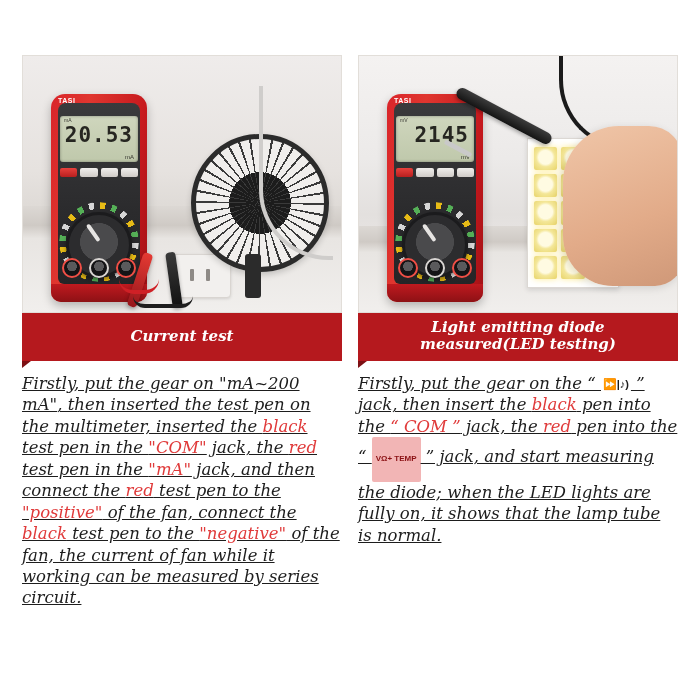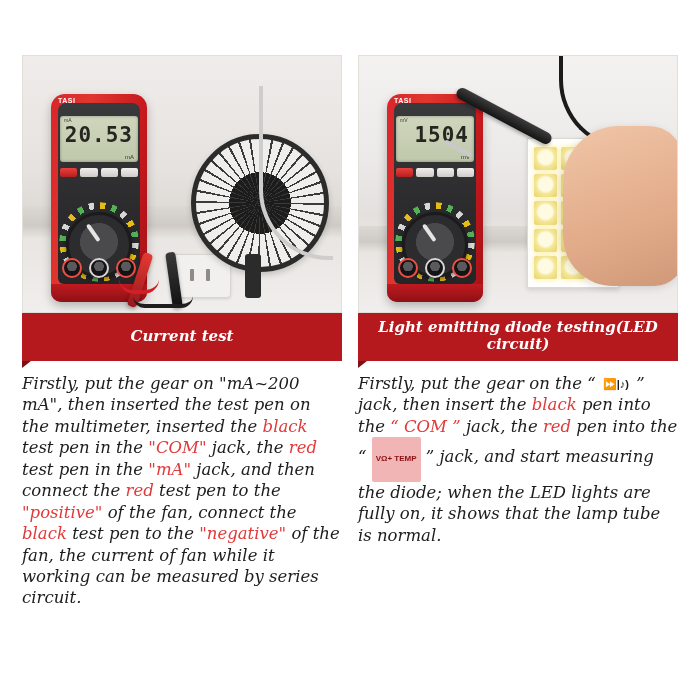--- a/index.html
+++ b/index.html
@@ -333,20 +333,21 @@
 
   
   .copy {
     margin-top: 12px;
     font-family: "DejaVu Serif", serif;
     font-style: italic;
     font-size: 16.5px;
     line-height: 1.30;
     color: #1d1d1d;
     text-align: left;
+    text-decoration: underline;
   }
   .copy .hl { color: #e03a3a; }
 
   .jackchip {
     display: inline-block;
     background: #f2b5b5;
     color: #8a1013;
     font-family: "Liberation Sans", sans-serif;
     font-style: normal;
     font-size: 8px;
@@ -421,21 +422,21 @@
 
     <div class="photo p2">
       <div class="table-edge" style="top:170px; height:88px;"></div>
       <div class="cord"></div>
 
       <div class="meter">
         <div class="face"></div>
         <div class="brand">TASI</div>
         <div class="lcd">
           <div class="smalltop">mV</div>
-          <div class="digits">1504</div>
+          <div class="digits">2145</div>
           <div class="unit">mV</div>
         </div>
         <div class="btnrow">
           <i class="red"></i>
           <i></i>
           <i></i>
           <i></i>
         </div>
         <div class="ring"></div>
         <div class="dial"></div>
@@ -464,21 +465,21 @@
           <span></span>
           <span></span>
       </div>
 
       <div class="hand"></div>
       <div class="pen"></div>
       <div class="pen-tip"></div>
     </div>
 
     <div class="banner">
-      <div class="txt">Light emitting diode testing(LED circuit)</div>
+      <div class="txt">Light emitting diode measured(LED testing)</div>
     </div>
 
     <div class="copy">
       <span>Firstly, put the gear on the “ </span><span class="jackchip plain">⏩|♪)</span><span> ” jack, then insert the </span><span class="hl">black</span><span> pen into the </span><span class="hl">“ COM ”</span><span> jack, the </span><span class="hl">red</span><span> pen into the “ </span><span class="jackchip">VΩ+ TEMP</span><span> ” jack, and start measuring the diode; when the LED lights are fully on, it shows that the lamp tube is normal.</span>
     </div>
   </div>
 
 </div>
 
 </body></html>

